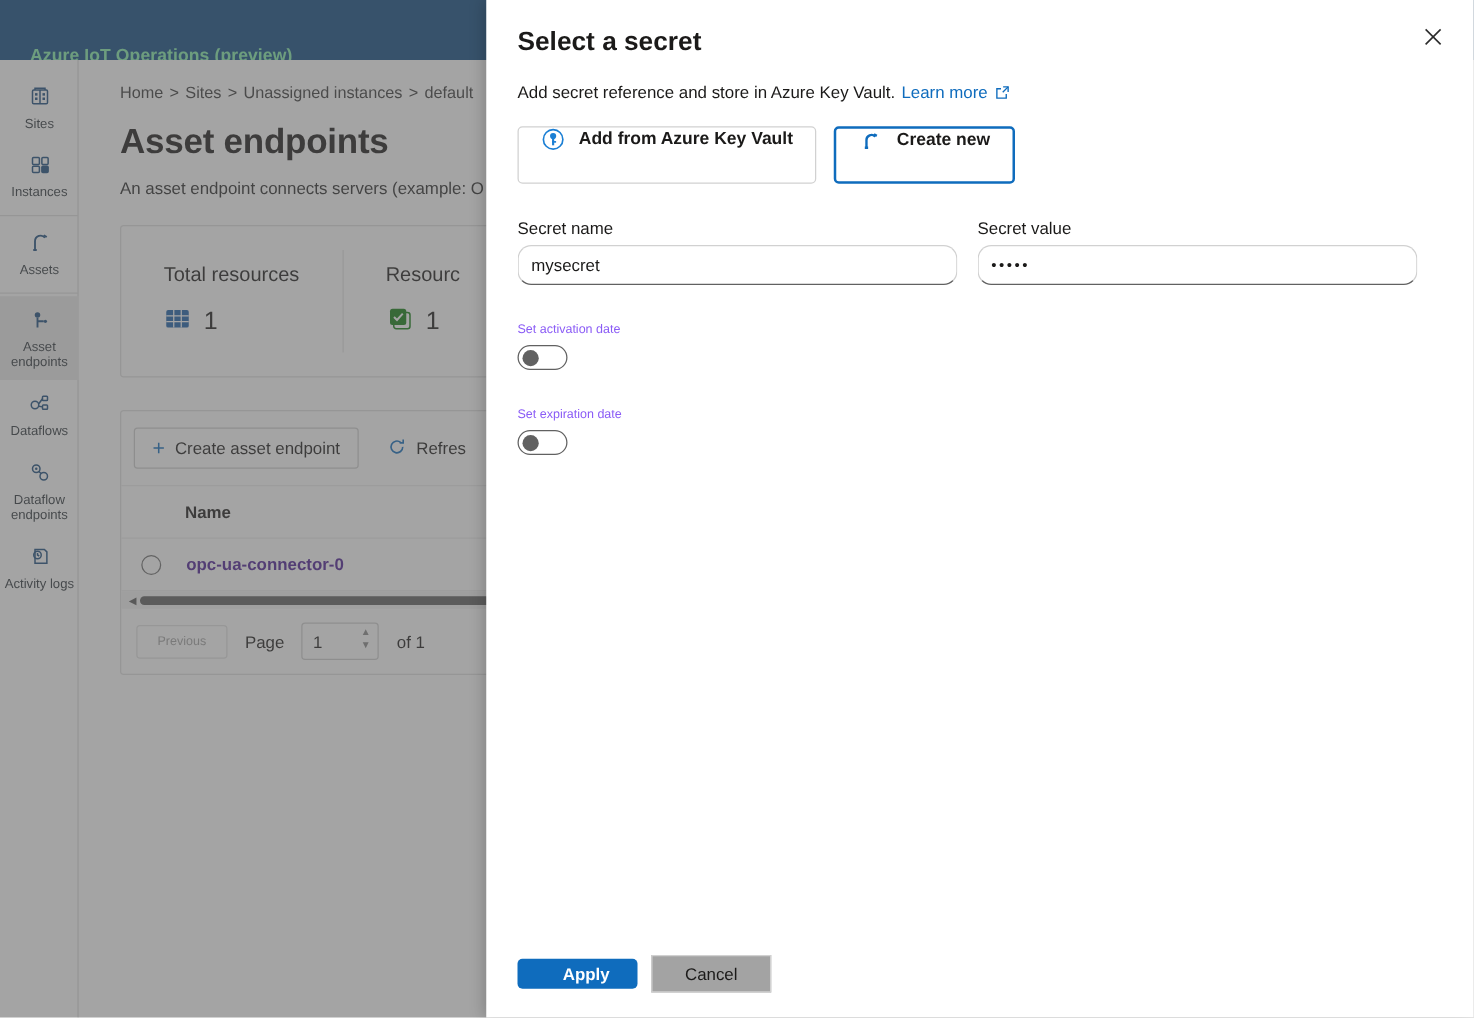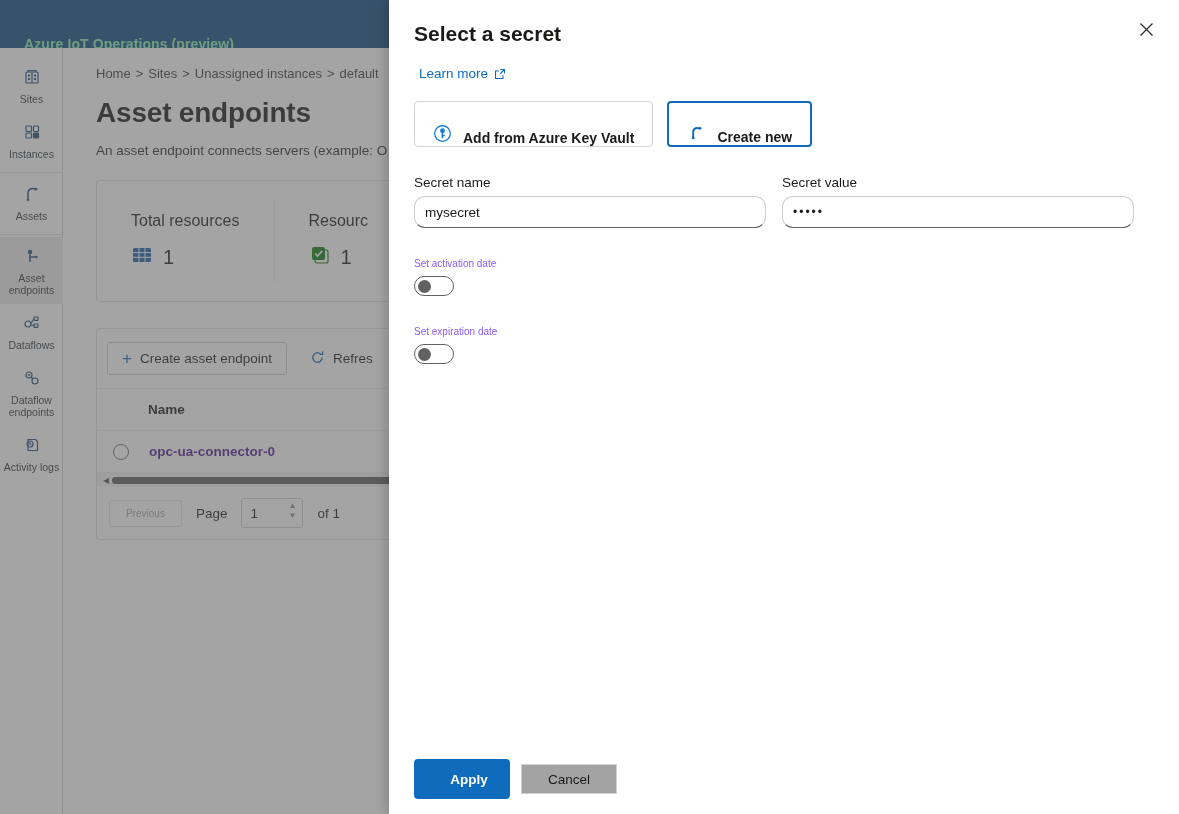--- a/index.html
+++ b/index.html
@@ -220,21 +220,21 @@
     display: flex; align-items: center; gap: 0px;
   }
   #panel-sub .lm {
     color: #0f6cbd; margin-left: 5px; cursor: pointer;
   }
   .ext-icon { margin-left: 6px; display: inline-flex; color: #0f6cbd; }
 
   #mode-row { display: flex; gap: 14px; margin-top: 20px; }
   .mode-btn {
     height: 46px;
-    display: flex; align-items: flex-end; gap: 11px;
+    display: flex; align-items: flex-start; gap: 11px;
     padding: 0 18px;
     border: 1px solid #d1d1d1; border-radius: 4px;
     background: #fff; cursor: pointer;
     font-size: 14px; font-weight: 600; color: #1b1a19;
     white-space: nowrap;
   }
   .mode-btn.selected {
     border: 2px solid #0f6cbd;
   }
 
@@ -273,21 +273,21 @@
   #panel-footer {
     flex: 0 0 auto;
     height: 70px;
     display: flex; align-items: center;
     padding: 0 25px;
     gap: 11px;
   }
   .btn-primary {
     background: #0f6cbd; color: #fff;
     border: none; border-radius: 4px;
-    height: 40px; min-width: 96px;
+    height: 24px; min-width: 96px;
     font-size: 13.5px; font-weight: 600;
     font-family: "Liberation Sans", sans-serif;
     cursor: pointer;
     padding-left: 20px;
   }
   .btn-secondary {
     background: #a3a3a3; color: #1b1a19;
     border: 1px solid #d1d1d1; border-radius: 0;
     height: 30px; min-width: 96px;
     font-size: 13.5px;
@@ -495,20 +495,21 @@
     <div id="panel-close">
       <svg width="15" height="15" viewBox="0 0 15 15" stroke="#2b2b2b" stroke-width="1.3">
         <line x1="1.5" y1="1.5" x2="13.5" y2="13.5"></line>
         <line x1="13.5" y1="1.5" x2="1.5" y2="13.5"></line>
       </svg>
     </div>
 
     <h2 id="panel-title">Select a secret</h2>
 
     <div id="panel-sub">
+      <span>Add secret reference and store in Azure Key Vault.</span>
       <span class="lm">Learn more</span>
       <span class="ext-icon">
         <svg width="12" height="12" viewBox="0 0 12 12" fill="none" stroke="#0f6cbd" stroke-width="1.1">
           <path d="M6.5 1.5 L10.5 1.5 L10.5 5.5"></path>
           <path d="M10.5 1.5 L6.2 5.8"></path>
           <path d="M9 7.2 L9 10.5 L1.5 10.5 L1.5 3 L4.8 3"></path>
         </svg>
       </span>
     </div>
 

